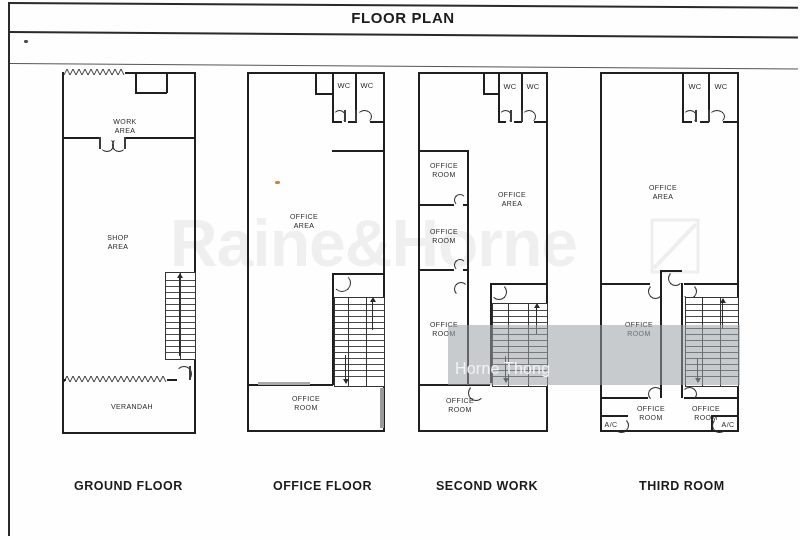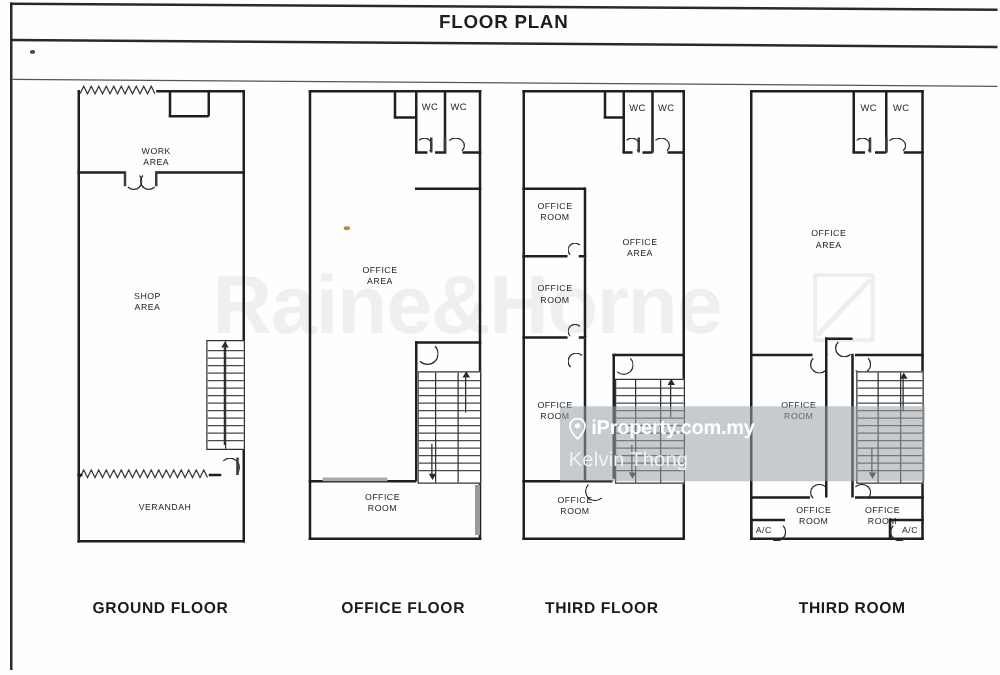--- a/index.html
+++ b/index.html
@@ -277,21 +277,21 @@
     <div class="arrowline" style="left:536px;top:308px;height:26px;"></div>
     <div class="arrowhead up" style="left:533.5px;top:303px;"></div>
     <div class="arrowline" style="left:505px;top:356px;height:24px;"></div>
     <div class="arrowhead down" style="left:502.5px;top:378px;"></div>
 
     <div class="w" style="left:418px;top:384px;width:72px;height:1.5px;"></div>
     <div class="door bl" style="left:468px;top:385px;width:14px;height:14px;"></div>
     <div class="lbl" style="left:435px;top:396px;width:50px;">OFFICE
 ROOM</div>
 
-    <div class="floor-name" style="left:436px;top:479px;">THIRD FLOOR</div>
+    <div class="floor-name" style="left:436px;top:479px;">SECOND WORK</div>
   </div>
 
   <div class="plan">
     <div class="w" style="left:600px;top:72px;width:2px;height:360px;"></div>
     <div class="w" style="left:737px;top:72px;width:2px;height:360px;"></div>
     <div class="w" style="left:600px;top:430px;width:139px;height:2px;"></div>
     <div class="w" style="left:600px;top:72px;width:139px;height:2px;"></div>
 
     <div class="w" style="left:682px;top:72px;width:1.5px;height:50px;"></div>
     <div class="w" style="left:708px;top:72px;width:1.5px;height:50px;"></div>
@@ -360,22 +360,15 @@
 
     <div class="w" style="left:711px;top:415px;width:28px;height:1.5px;"></div>
     <div class="w" style="left:711px;top:415px;width:1.5px;height:16px;"></div>
     <div class="door bl" style="left:712px;top:418px;width:13px;height:13px;"></div>
     <div class="lbl" style="left:716px;top:420px;width:24px;font-size:7px;">A/C</div>
 
     <div class="floor-name" style="left:639px;top:479px;">THIRD ROOM</div>
   </div>
 
   <div class="wm-band"></div>
-  <div class="wm-ip">
-    <svg width="14" height="18" viewBox="0 0 14 18">
-      <path d="M7 0.8C3.6 0.8 1 3.4 1 6.7c0 4.3 6 10.4 6 10.4s6-6.1 6-10.4C13 3.4 10.4 0.8 7 0.8z" fill="none" stroke="#fff" stroke-width="1.4"></path>
-      <circle cx="7" cy="6.6" r="2.1" fill="#fff"></circle>
-    </svg>
-    <span class="wm-ip-text">iProperty.com.my</span>
-  </div>
-  <div class="wm-agent">Kelvin Thong</div>
+  <div class="wm-agent">Horne Thong</div>
 
 </div>
 
 </body></html>

